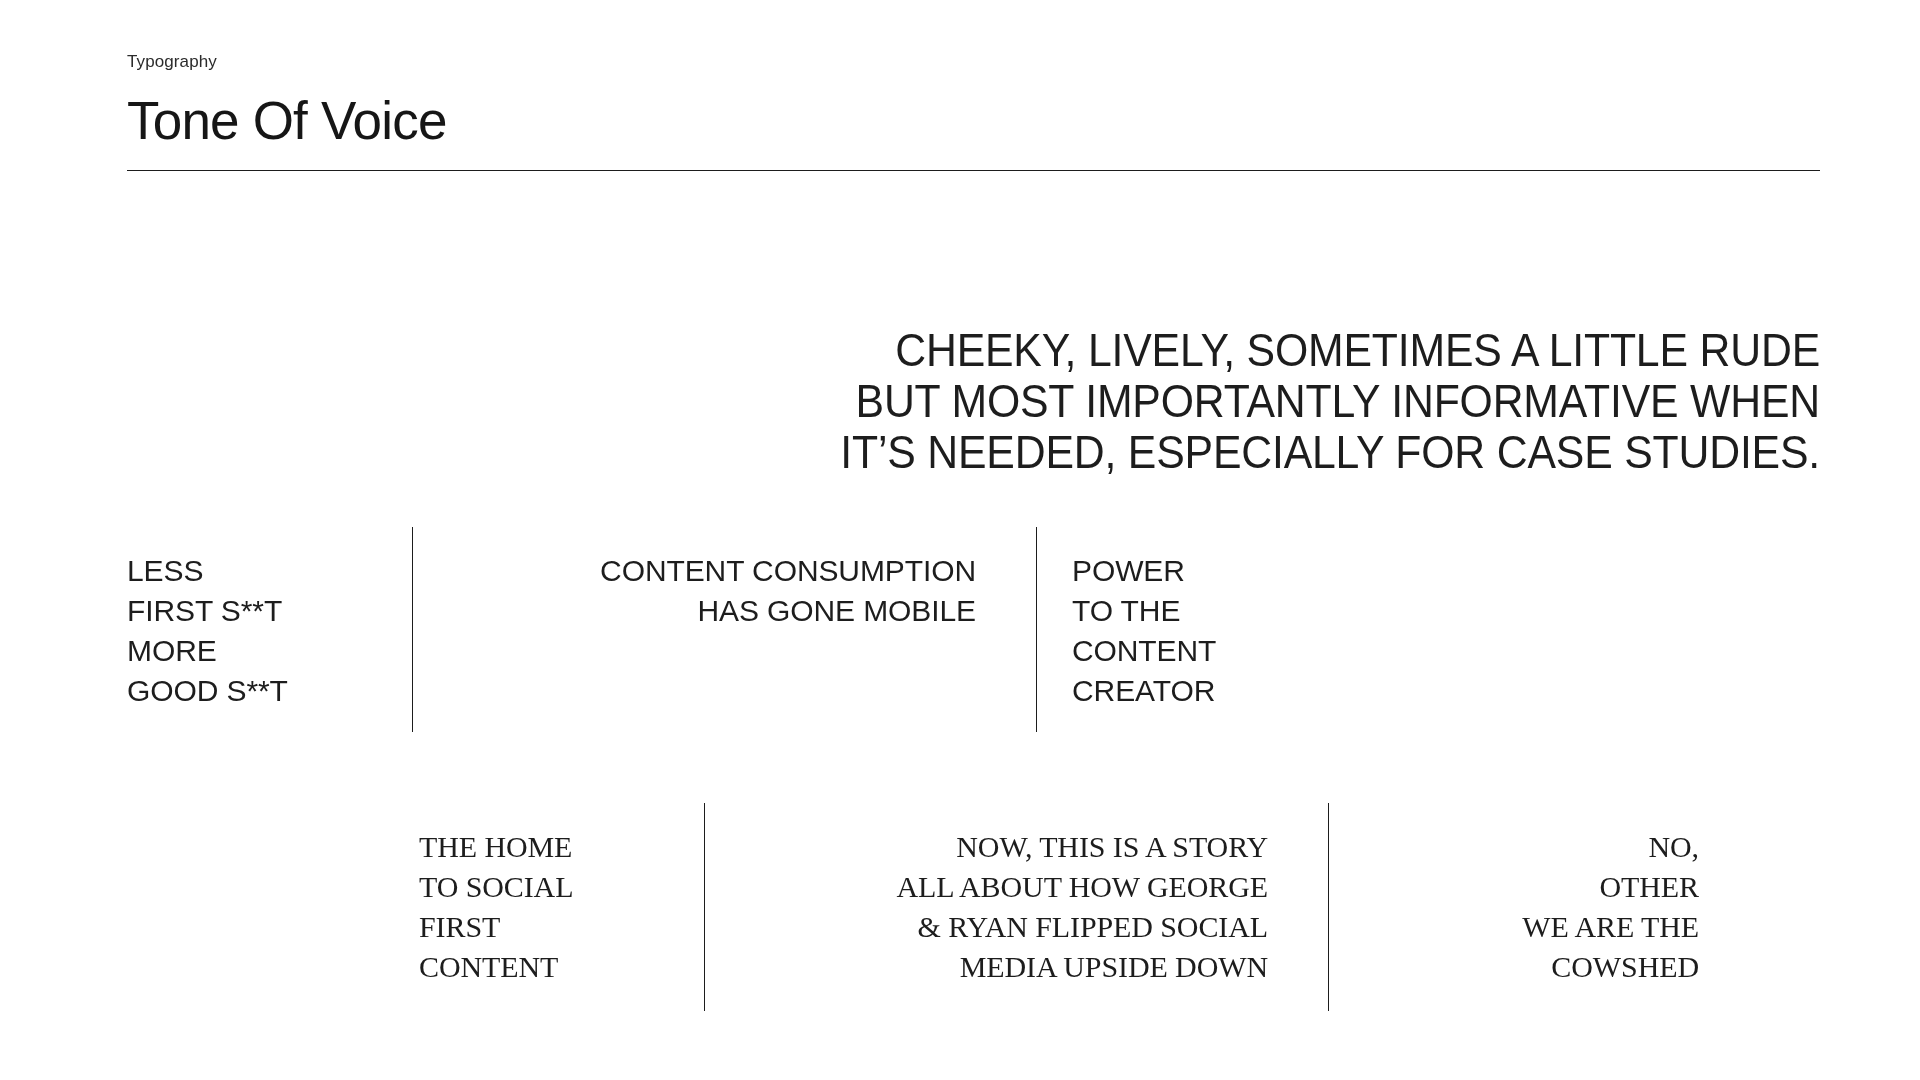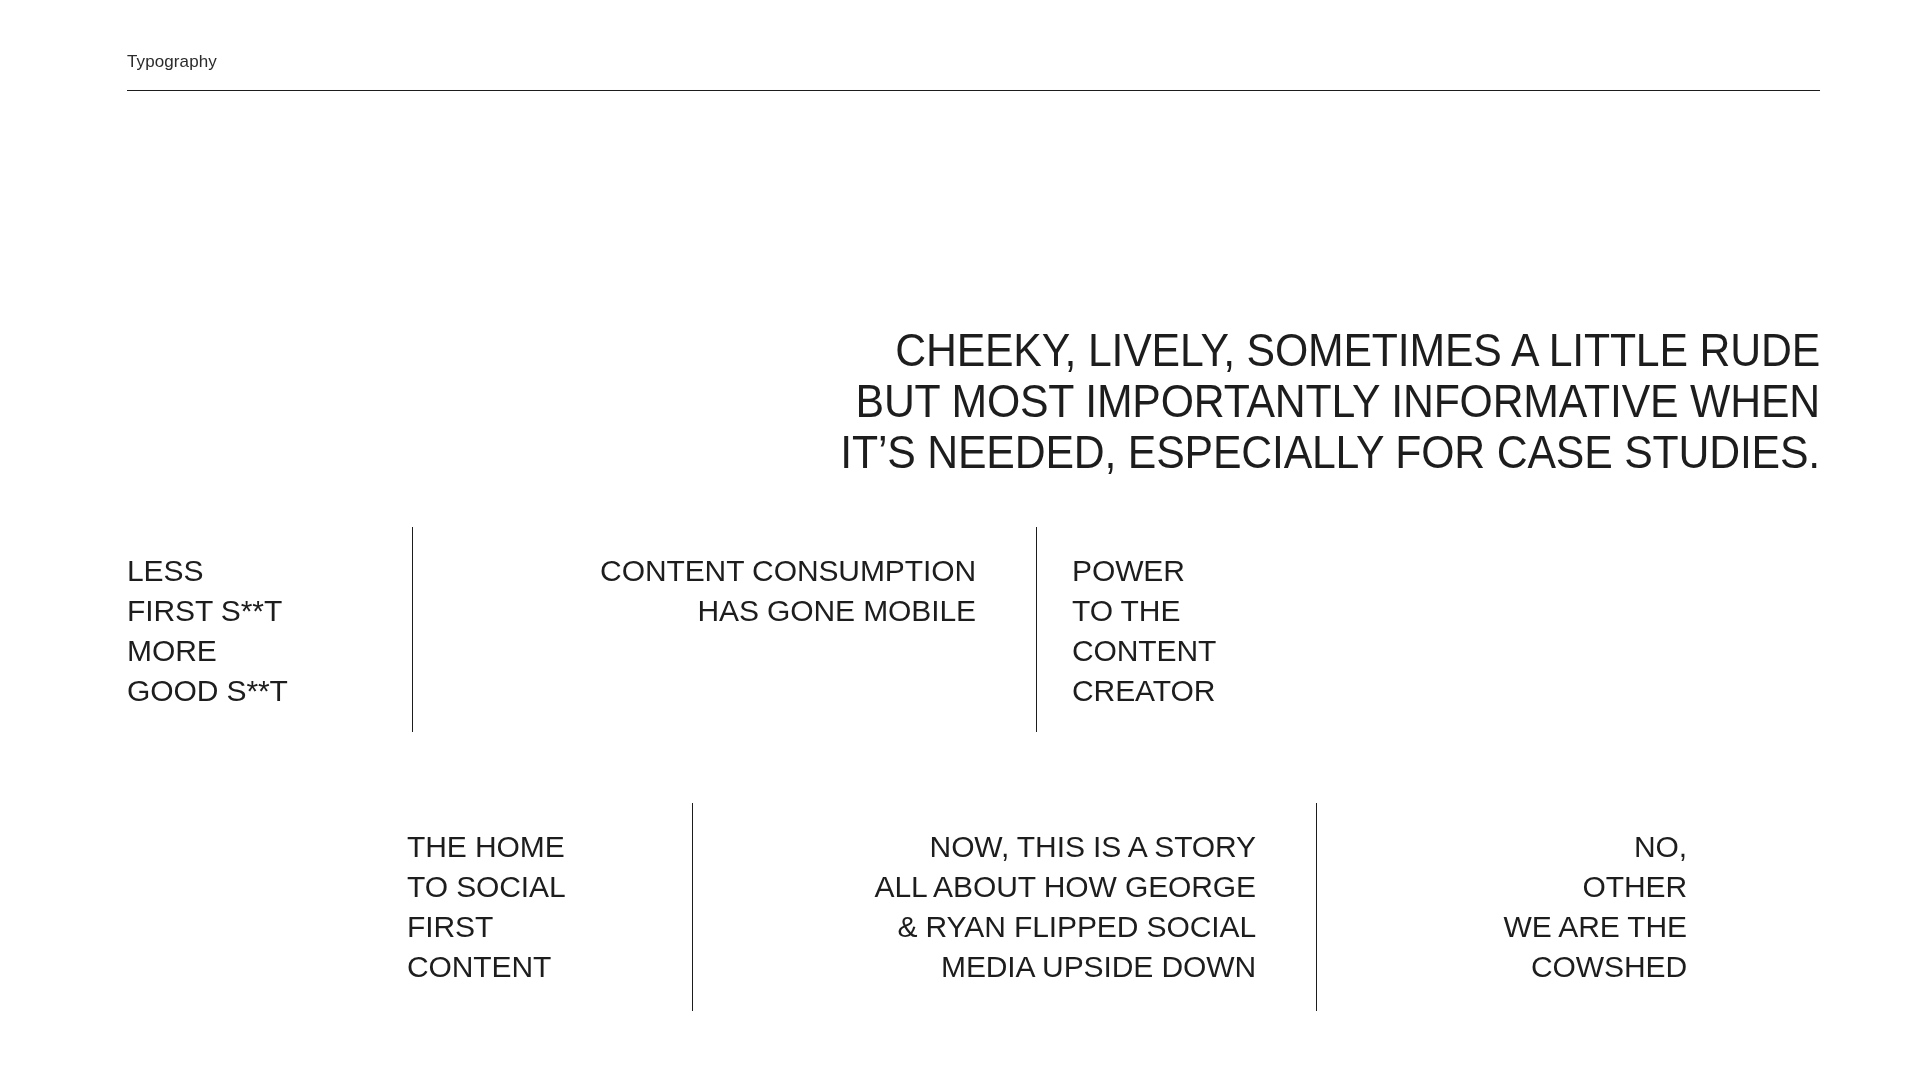--- a/index.html
+++ b/index.html
@@ -74,24 +74,25 @@
     position: absolute;
     display: flex;
   }
   #row-one {
     left: 127px;
     top: 527px;
     width: 1290px;
     height: 205px;
   }
   #row-two {
-    left: 407px;
+    left: 419px;
     top: 803px;
     width: 1290px;
     height: 208px;
+    font-family: Liberation Serif, serif;
   }
 
   .cell {
     position: relative;
     box-sizing: border-box;
     font-size: 30px;
     line-height: 40px;
     font-weight: 400;
     letter-spacing: -0.1px;
     color: #1d1d1d;
@@ -122,20 +123,21 @@
   #row-two .c2 { width: 624px; padding-left: 60px;  padding-right: 60px; }
   #row-two .c3 { width: 381px; padding-left: 52px;  padding-right: 10px; }
 </style>
 </head>
 <body>
 
 <div class="page">
 
   <div class="header">
     <div class="eyebrow">Typography</div>
+    <div class="page-title">Tone Of Voice</div>
     <div class="header-rule"></div>
   </div>
 
   <div class="statement">
     <span class="line">CHEEKY, LIVELY, SOMETIMES A LITTLE RUDE</span>
     <span class="line">BUT MOST IMPORTANTLY INFORMATIVE WHEN</span>
     <span class="line">IT’S NEEDED, ESPECIALLY FOR CASE STUDIES.</span>
   </div>
 
   <div class="row" id="row-one">

